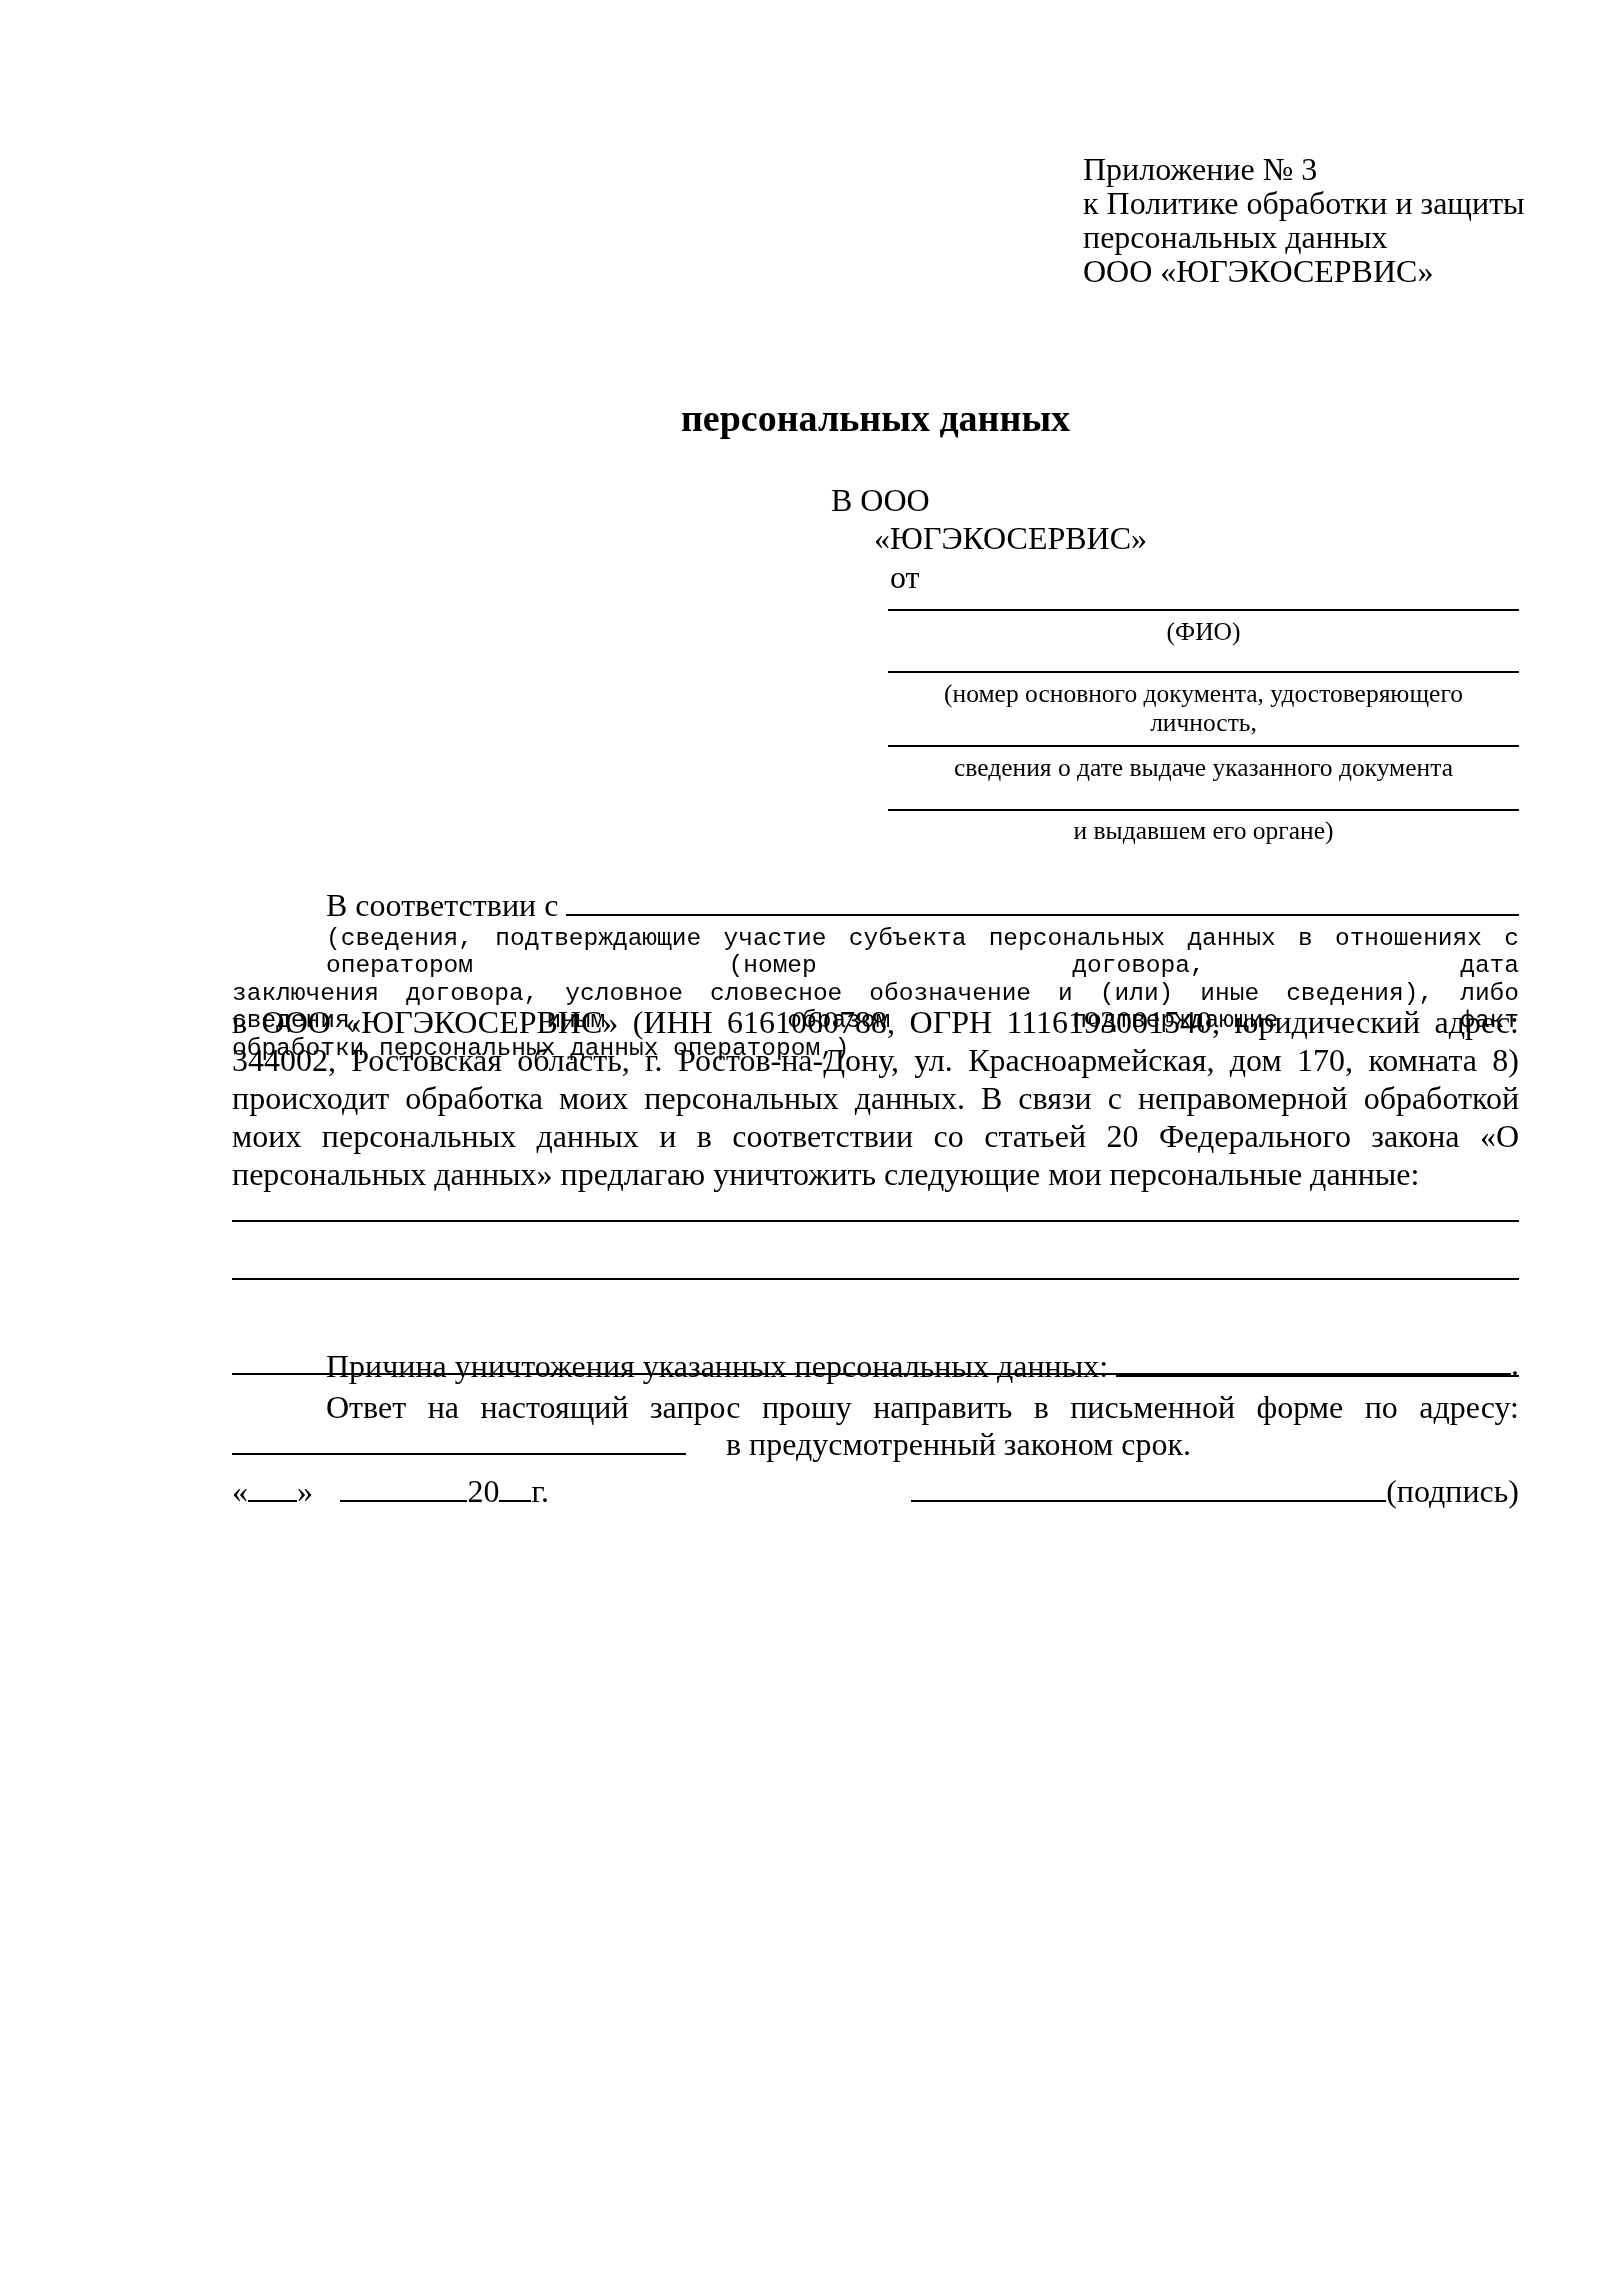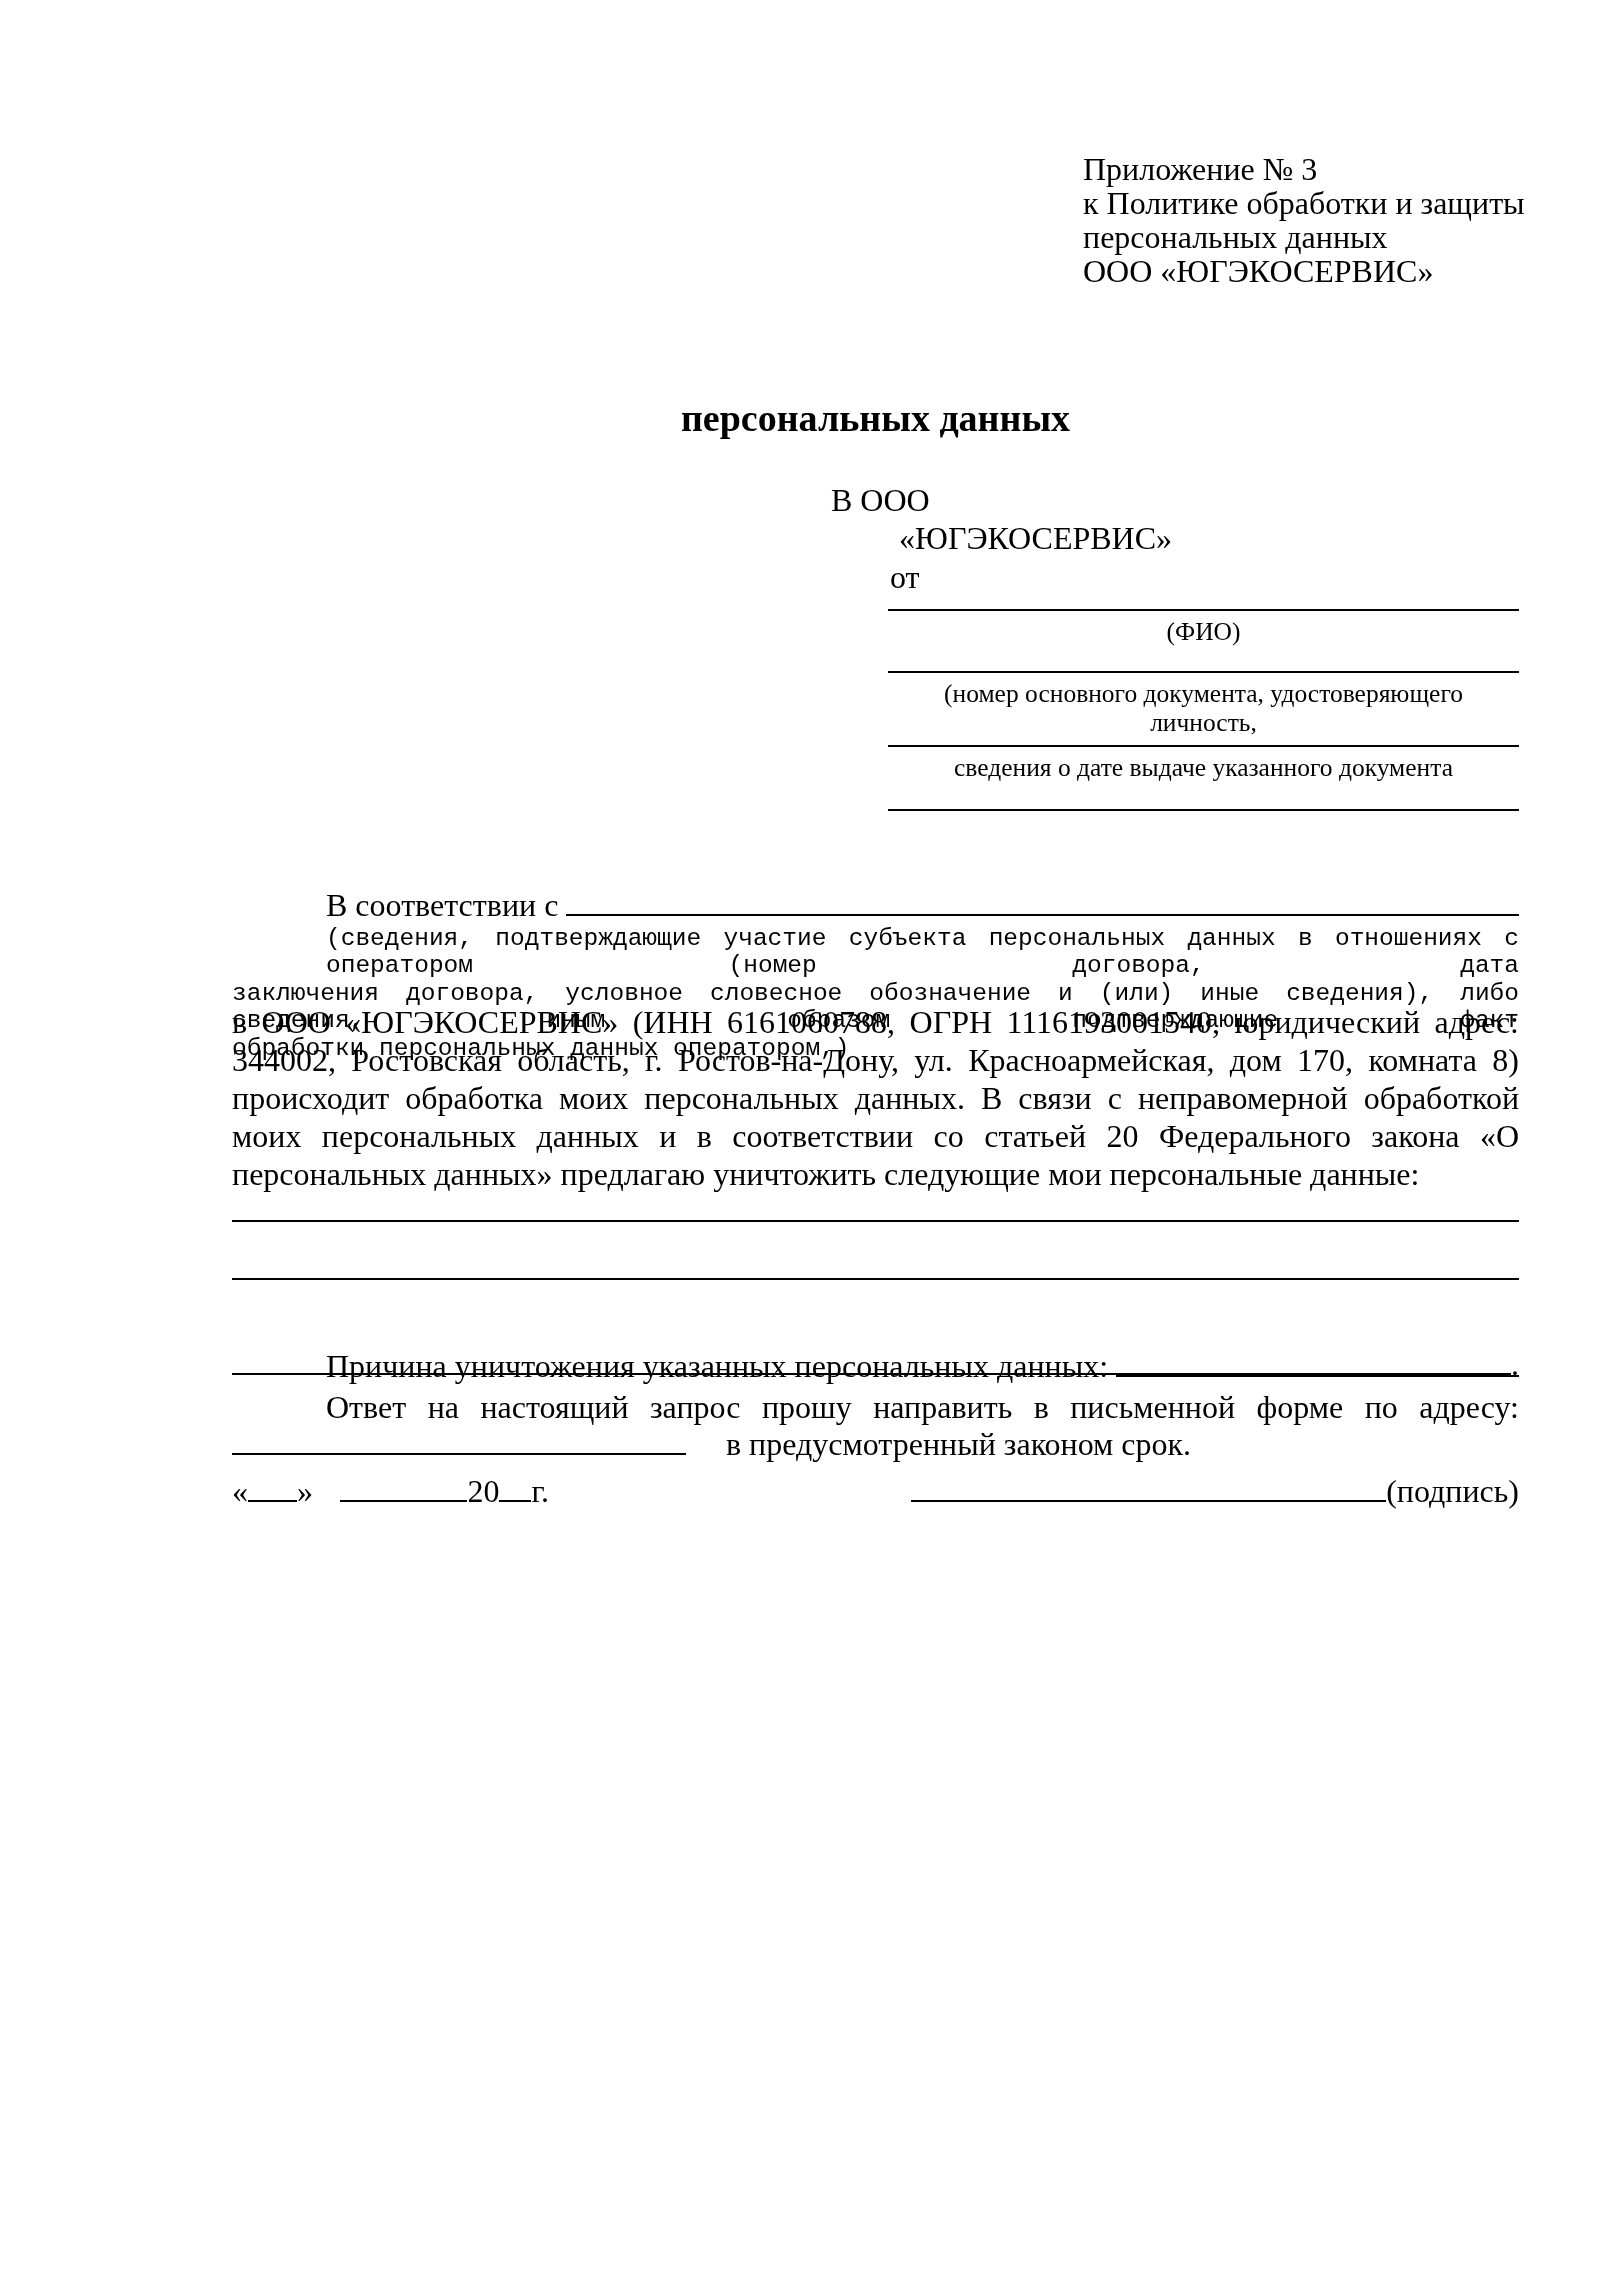--- a/index.html
+++ b/index.html
@@ -43,33 +43,34 @@
     <div>к Политике обработки и защиты</div>
     <div>персональных данных</div>
     <div>ООО «ЮГЭКОСЕРВИС»</div>
   </div>
 
   <div class="title">
     <div>персональных данных</div>
   </div>
 
   <div class="abs addr" style="left:831px;top:482px;">В ООО</div>
-  <div class="abs addr" style="left:899px;top:520px;">«ЮГЭКОСЕРВИС»</div>
+  <div class="abs addr" style="left:874px;top:520px;">«ЮГЭКОСЕРВИС»</div>
   <div class="abs addr" style="left:890px;top:559px;">от</div>
 
   <div class="uline" style="top:609px;"></div>
   <div class="flabel" style="top:617px;">(ФИО)</div>
 
   <div class="uline" style="top:671px;"></div>
   <div class="flabel" style="top:679px;">(номер основного документа, удостоверяющего личность,</div>
 
   <div class="uline" style="top:745px;"></div>
   <div class="flabel" style="top:753px;">сведения о дате выдаче указанного документа</div>
 
   <div class="uline" style="top:809px;"></div>
+  <div class="flabel" style="top:816px;">и выдавшем его органе)</div>
 
   <div class="wide row" style="top:887px;height:37px;">
     <span class="ind"></span>
     <span class="nowrap">В соответствии с </span>
     <span class="fill grow"></span>
   </div>
 
   <div class="wide note" style="top:925px;font-family:Liberation Mono, monospace;">
     <div class="jf" style="padding-left:94px;">(сведения, подтверждающие участие субъекта персональных данных в отношениях с оператором (номер договора, дата</div>
     <div class="jf">заключения договора, условное словесное обозначение и (или) иные сведения), либо сведения, иным образом подтверждающие факт</div>

